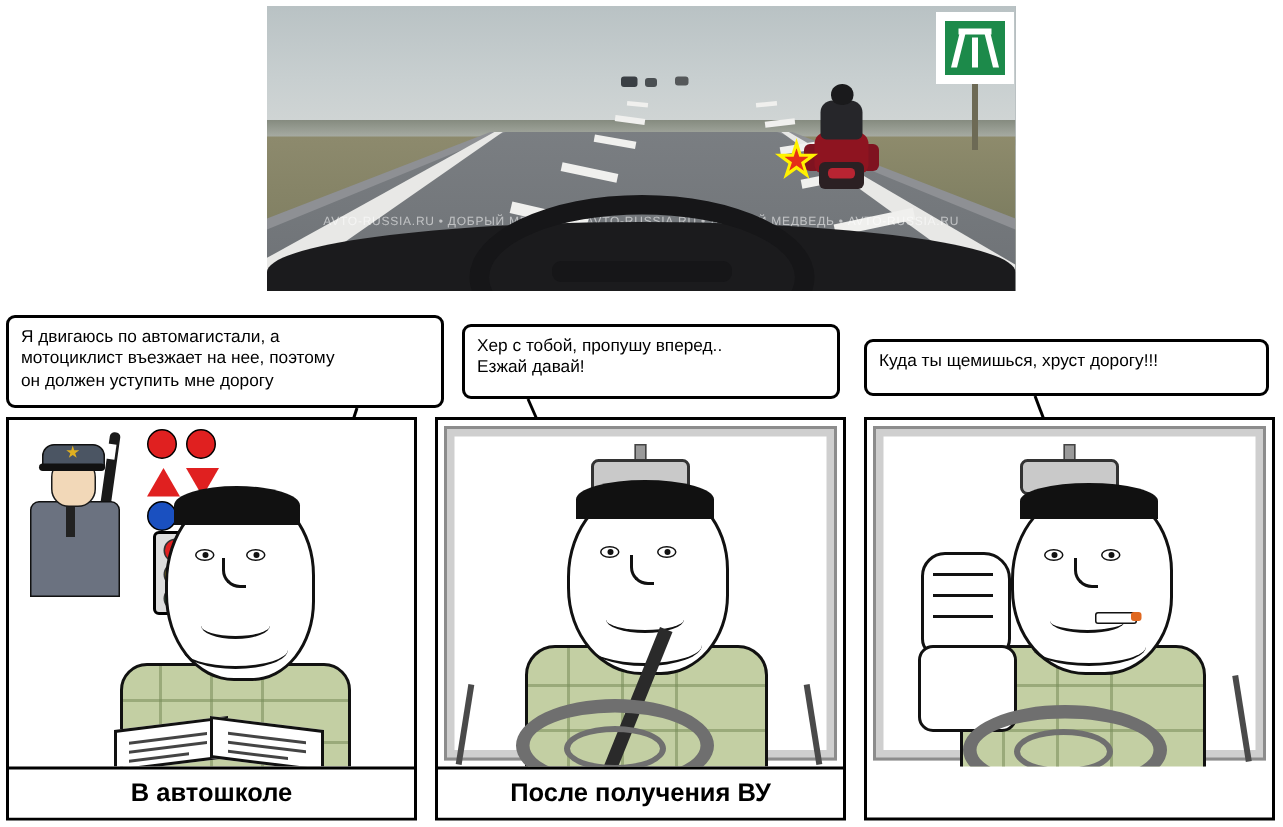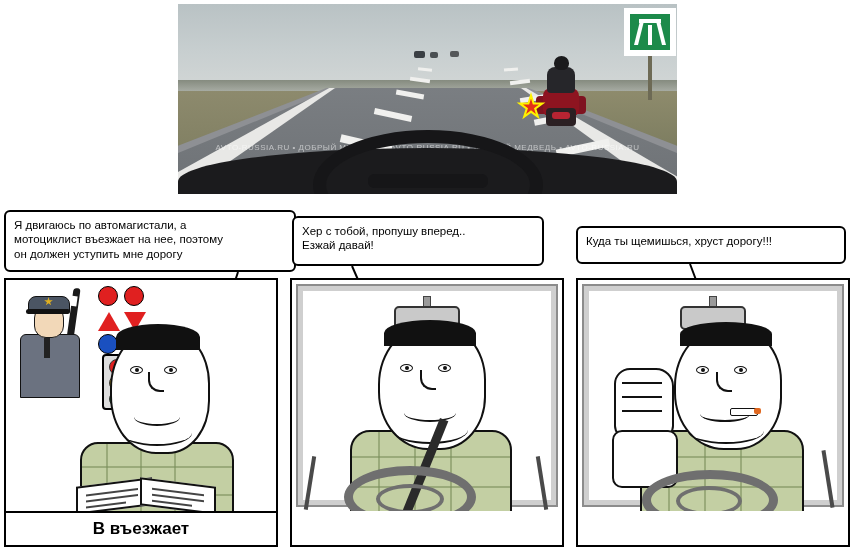--- a/index.html
+++ b/index.html
@@ -166,21 +166,21 @@
     border: 2px solid #000;
     border-radius: 6px;
     box-sizing: border-box;
     padding: 6px 8px;
     font-size: 11.5px;
     line-height: 1.25;
     color: #000;
     white-space: pre-line;
   }
   #bubble1 { left: 4px;   top: 210px; width: 292px; height: 62px; }
-  #bubble2 { left: 292px; top: 216px; width: 252px; height: 50px; }
+  #bubble2 { left: 308px; top: 216px; width: 252px; height: 50px; }
   #bubble3 { left: 576px; top: 226px; width: 270px; height: 38px; }
   .pointer { position: absolute; stroke: #000; stroke-width: 2; fill: none; }
 
   
   .p1-cop-box {
     position: absolute; left: 6px; top: 4px; width: 78px; height: 118px;
     background: #fff;
   }
   .cop-head { position:absolute; left:22px; top:22px; width:28px; height:30px; background:#f2d8b8; border:1.5px solid #1a1a1a; border-radius:12px; }
   .cop-cap { position:absolute; left:16px; top:12px; width:40px; height:15px; background:#4b5563; border:1.5px solid #111; border-radius:8px 8px 2px 2px; }
@@ -375,21 +375,21 @@
         <div class="book-line" style="left:8px; top:13px; width:52px;"></div>
         <div class="book-line" style="left:8px; top:19px; width:40px;"></div>
       </div>
       <div class="book-r">
         <div class="book-line" style="left:10px; top:7px; width:52px;"></div>
         <div class="book-line" style="left:10px; top:13px; width:52px;"></div>
         <div class="book-line" style="left:10px; top:19px; width:40px;"></div>
       </div>
     </div>
   </div>
-  <div class="panel-caption">В въезжает</div>
+  <div class="panel-caption">В автошколе</div>
 </div>
 
 <div class="panel" id="panel2">
   <div class="panel-img">
     <div class="ws-frame"></div>
     <div class="mirror-stem"></div>
     <div class="mirror"></div>
     <div class="wiper" style="left:16px; top:176px; width:4px; height:54px; transform:rotate(9deg);"></div>
     <div class="wiper" style="right:18px; top:176px; width:4px; height:54px; transform:rotate(-9deg);"></div>
 
@@ -410,20 +410,21 @@
       </div>
     <div class="face-nose" style="left:128px; top:90px;"></div>
     <div class="face-mouth" style="left:112px; top:124px; width:52px; height:16px;"></div>
     <div class="face-chin" style="left:100px; top:136px; width:76px; height:26px;"></div>
 
     <div class="belt" style="left:148px; top:138px; width:9px; height:110px; transform: rotate(22deg); transform-origin: top left;"></div>
 
     <div class="steering" style="left:52px; top:186px; width:132px; height:62px;"></div>
     <div class="steering-in" style="left:84px; top:204px; width:68px; height:30px;"></div>
   </div>
+  <div class="panel-caption">После получения ВУ</div>
 </div>
 
 <div class="panel" id="panel3">
   <div class="panel-img">
     <div class="ws-frame"></div>
     <div class="mirror-stem"></div>
     <div class="mirror"></div>
     <div class="wiper" style="right:18px; top:170px; width:4px; height:58px; transform:rotate(-9deg);"></div>
 
     <div class="cross" style="left:126px; top:46px; width:26px; height:70px;">

